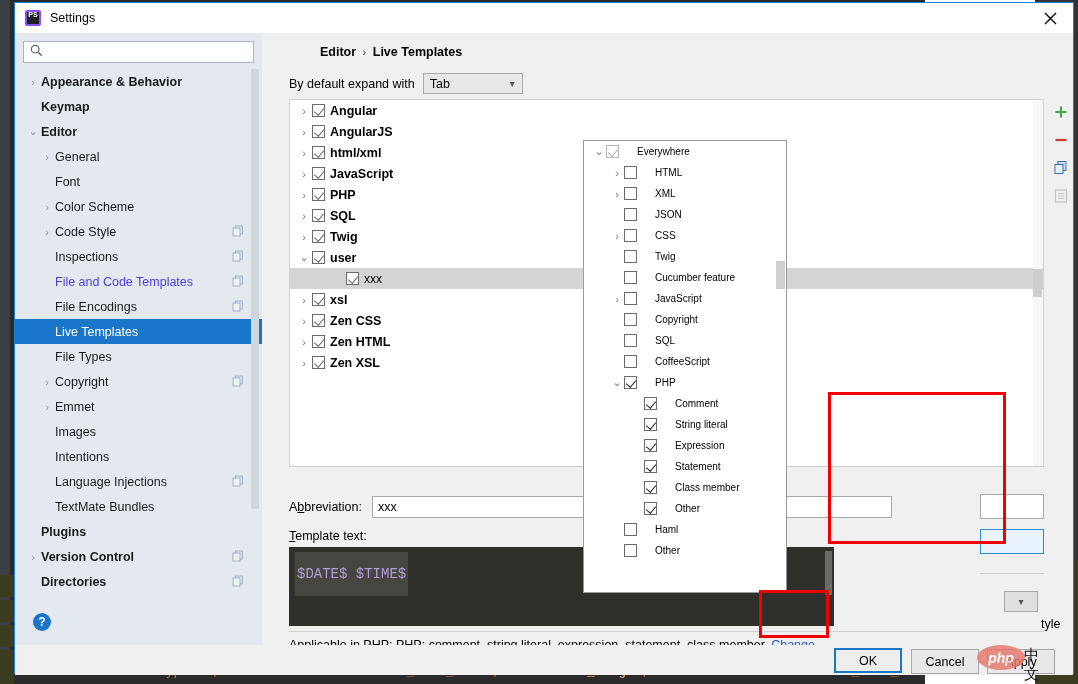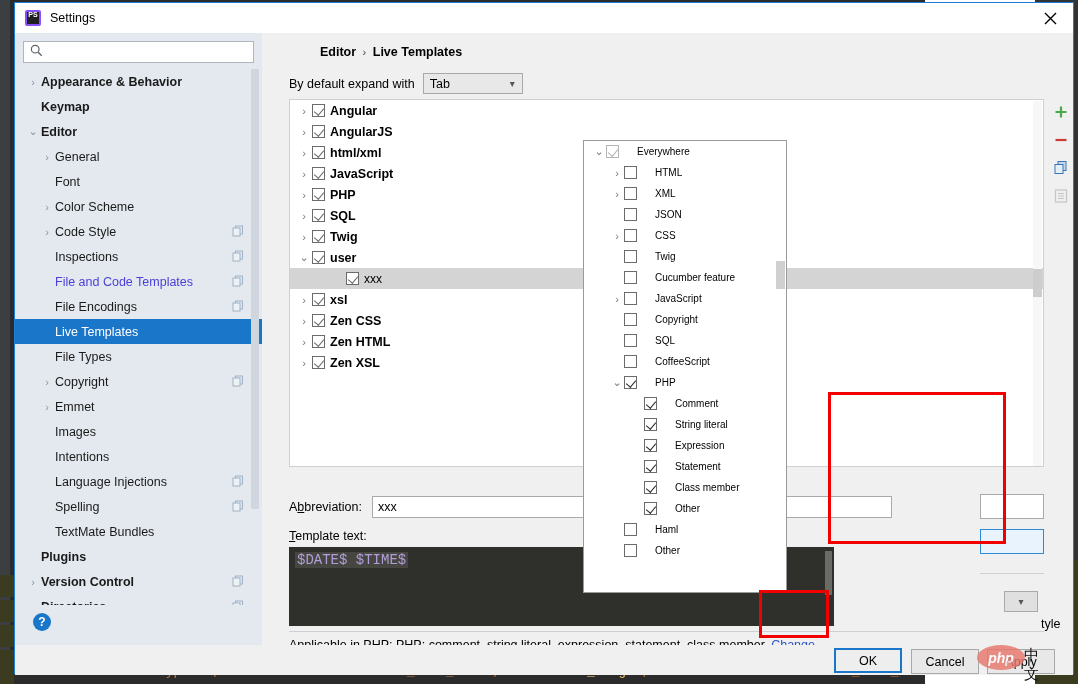--- a/index.html
+++ b/index.html
@@ -177,21 +177,21 @@
     height: 22px; background:#fff; border:1px solid #a9a9a9; padding: 0 5px;
     font-family:"Liberation Sans", sans-serif; font-size: 12.5px; outline:none;
   }
   .tpl-text-label { position:absolute; left: 27px; top: 496px; font-size: 12.5px; color:#000; }
   .code-area {
     position:absolute; left: 27px; top: 514px; width: 545px; height: 79px;
     background: #2f302b; overflow:hidden;
   }
   .code-token {
     position:absolute; left: 6px; top: 5px; font-family:"Liberation Mono", monospace;
-    font-size: 14px; color:#b39ddb; background:#45463f; padding: 0 2px;
+    font-size: 14px; color:#b39ddb; background:#45463f; padding: 14px 2px;
   }
   .code-scroll {
     position:absolute; right:2px; top:4px; width:7px; height:44px; background:#6b6b66;
   }
 
   .applicable {
     position:absolute; left: 27px; top: 605px; font-size: 12.5px; color:#000;
   }
   .applicable .change-link { color:#2a55c8; }
   .white-field {
@@ -377,28 +377,20 @@
             <div class="tree-row l1">
               <span class="arrow"></span>
               <span class="lbl">Language Injections</span>
               <span class="copy-badge"><svg width="12" height="12" viewBox="0 0 12 12">
                   <rect x="3.5" y="1" width="7" height="8" fill="#dfe6ee" stroke="#8fa3b8" stroke-width=".9"></rect>
                   <rect x="1" y="3" width="7" height="8" fill="#eef3f8" stroke="#8fa3b8" stroke-width=".9"></rect>
                 </svg></span>
             </div>
             <div class="tree-row l1">
               <span class="arrow"></span>
-              <span class="lbl">Spelling</span>
-              <span class="copy-badge"><svg width="12" height="12" viewBox="0 0 12 12">
-                  <rect x="3.5" y="1" width="7" height="8" fill="#dfe6ee" stroke="#8fa3b8" stroke-width=".9"></rect>
-                  <rect x="1" y="3" width="7" height="8" fill="#eef3f8" stroke="#8fa3b8" stroke-width=".9"></rect>
-                </svg></span>
-            </div>
-            <div class="tree-row l1">
-              <span class="arrow"></span>
               <span class="lbl">TextMate Bundles</span>
             </div>
             <div class="tree-row l0">
               <span class="arrow"></span>
               <span class="lbl">Plugins</span>
             </div>
             <div class="tree-row l0">
               <span class="arrow">›</span>
               <span class="lbl">Version Control</span>
               <span class="copy-badge"><svg width="12" height="12" viewBox="0 0 12 12">

